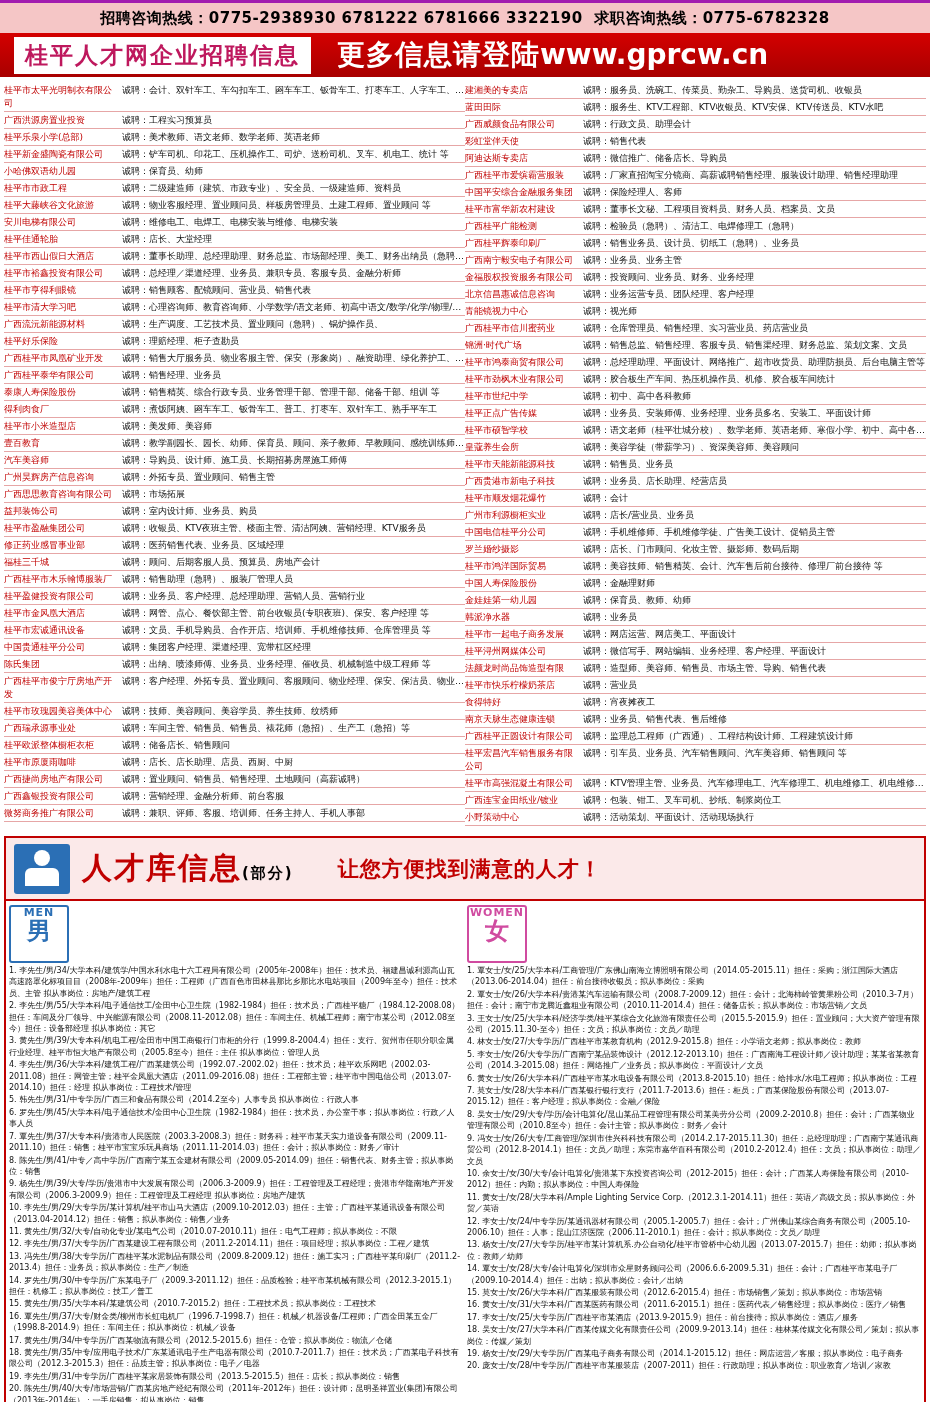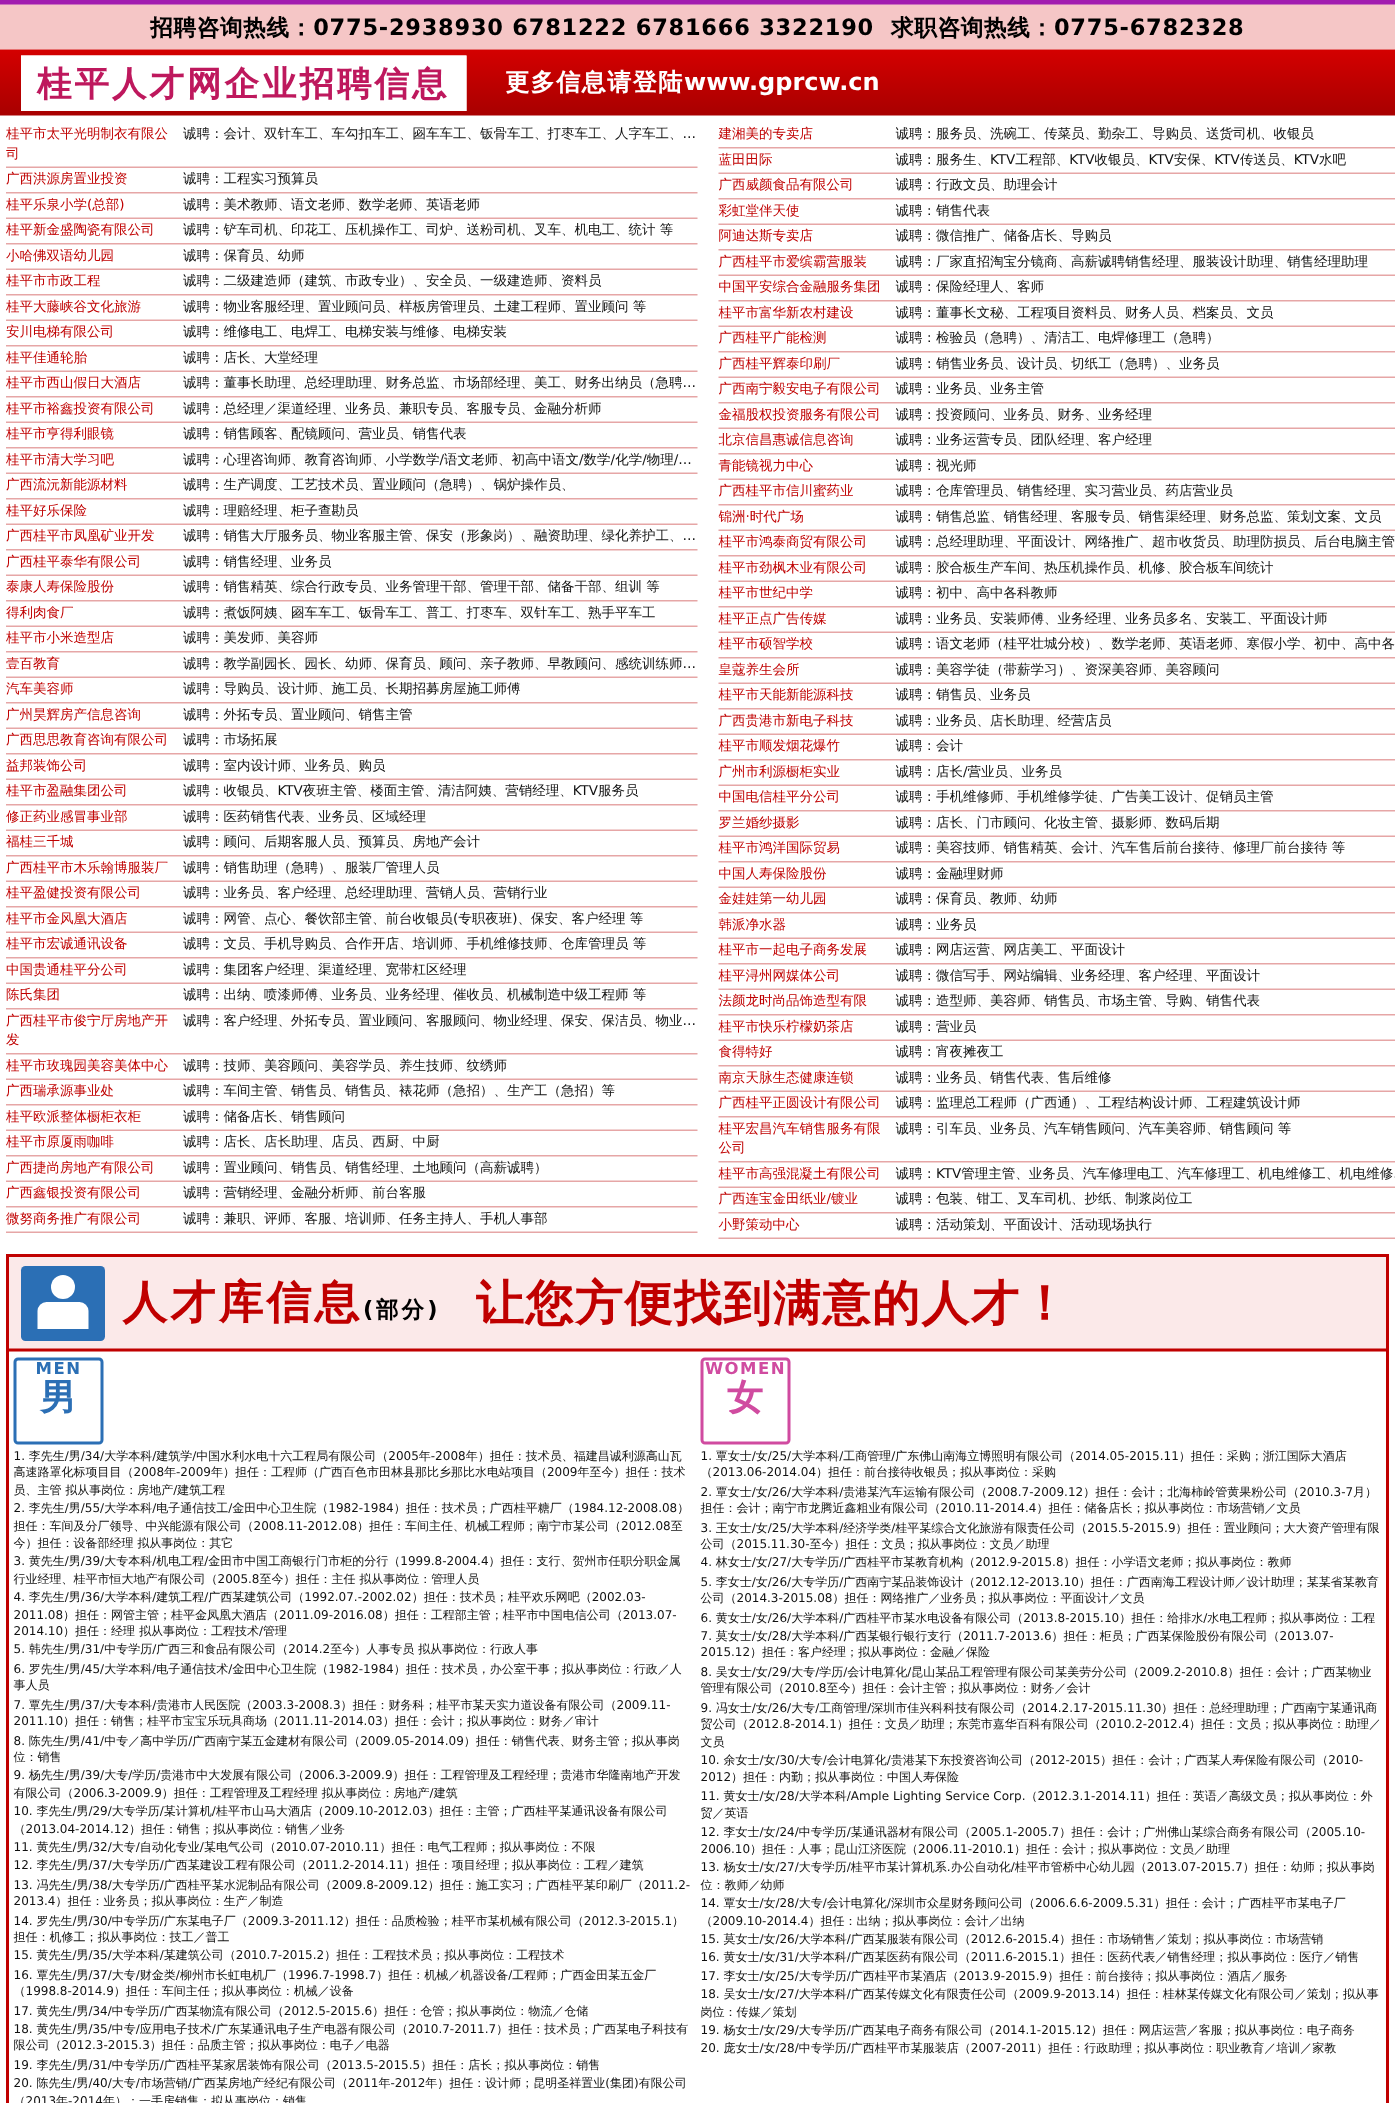--- a/index.html
+++ b/index.html
@@ -39,31 +39,31 @@
     color: #be185d;
     font-size: 23px;
     font-weight: bold;
     padding: 2px 10px;
     margin-right: 26px;
     letter-spacing: 2px;
     border: 1px solid #fff;
   }
   .banner .sub {
     color: #ffffff;
-    font-size: 16px;
+    font-size: 28px;
     font-weight: bold;
     letter-spacing: 1px;
   }
   .banner .sub .url { letter-spacing: 0px; }
 
   
   .jobs {
     display: flex;
     padding: 5px 4px 4px 4px;
-    gap: 14px;
+    gap: 0;
   }
   .jobcol { width: 50%; }
   .jobrow {
     display: flex;
     align-items: flex-start;
     font-size: 9px;
     line-height: 13px;
     padding: 1.5px 0;
     border-bottom: 1px solid #e6a6a6;
   }
@@ -112,21 +112,21 @@
   .talent-logo:after {
     content:"";
     position:absolute; left:50%; top:24px; width:34px; height:18px;
     margin-left:-17px; border-radius:6px 6px 0 0; background:#fff;
   }
   .talent-title {
     font-size: 30px; font-weight: bold; color: #c00000; letter-spacing: 2px;
   }
   .talent-title .small { font-size: 15px; color:#000; font-weight:bold; }
   .talent-slogan {
-    font-size: 32px; font-weight: bold; color: #c00000; margin-left: 24px;
+    font-size: 21px; font-weight: bold; color: #c00000; margin-left: 44px;
     letter-spacing: 1px;
   }
 
   
   .talent-body { display: flex; padding: 4px 3px; gap: 4px; }
   .talent-col { width: 50%; }
   .gender-head {
     display: flex; align-items: center; margin-bottom: 2px;
   }
   .gender-badge {

